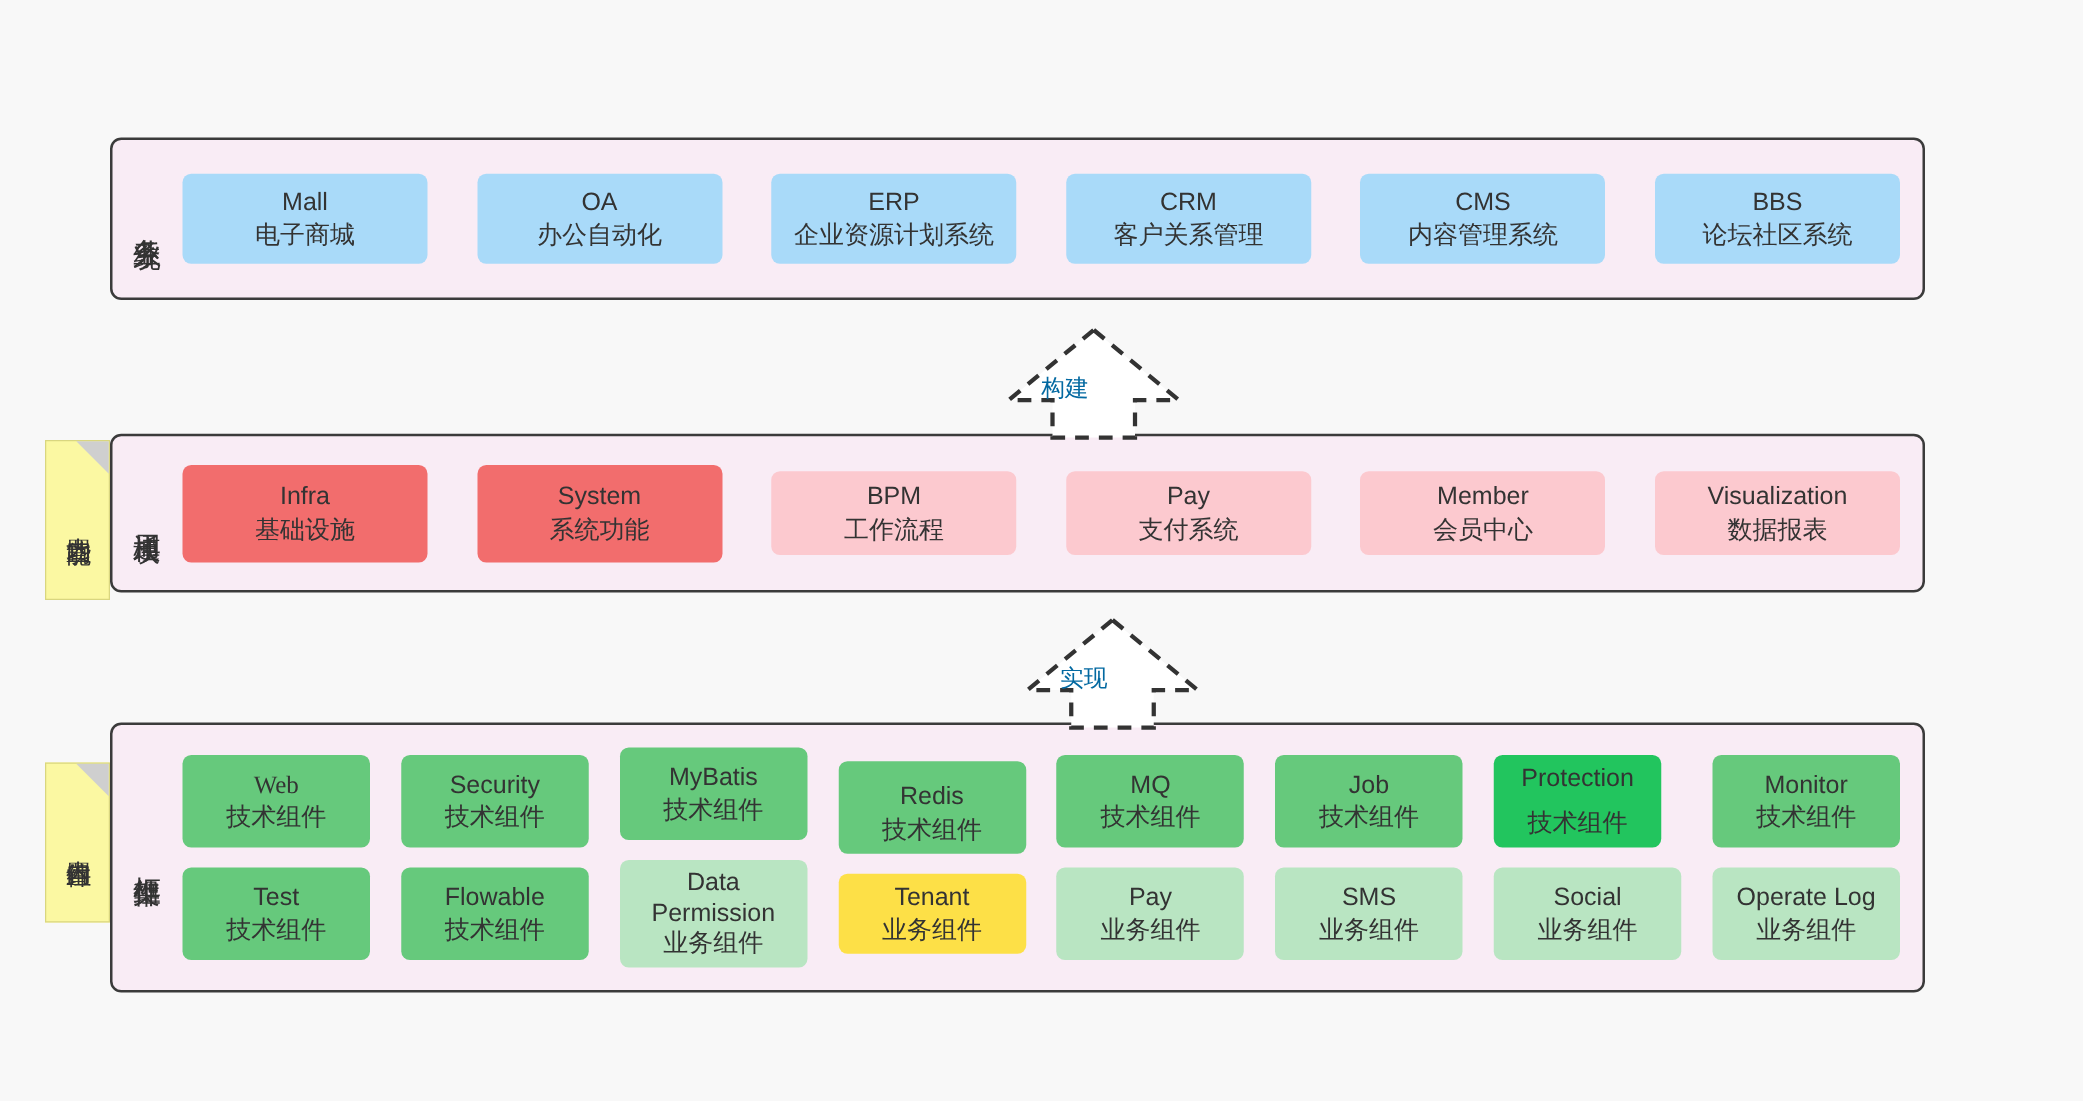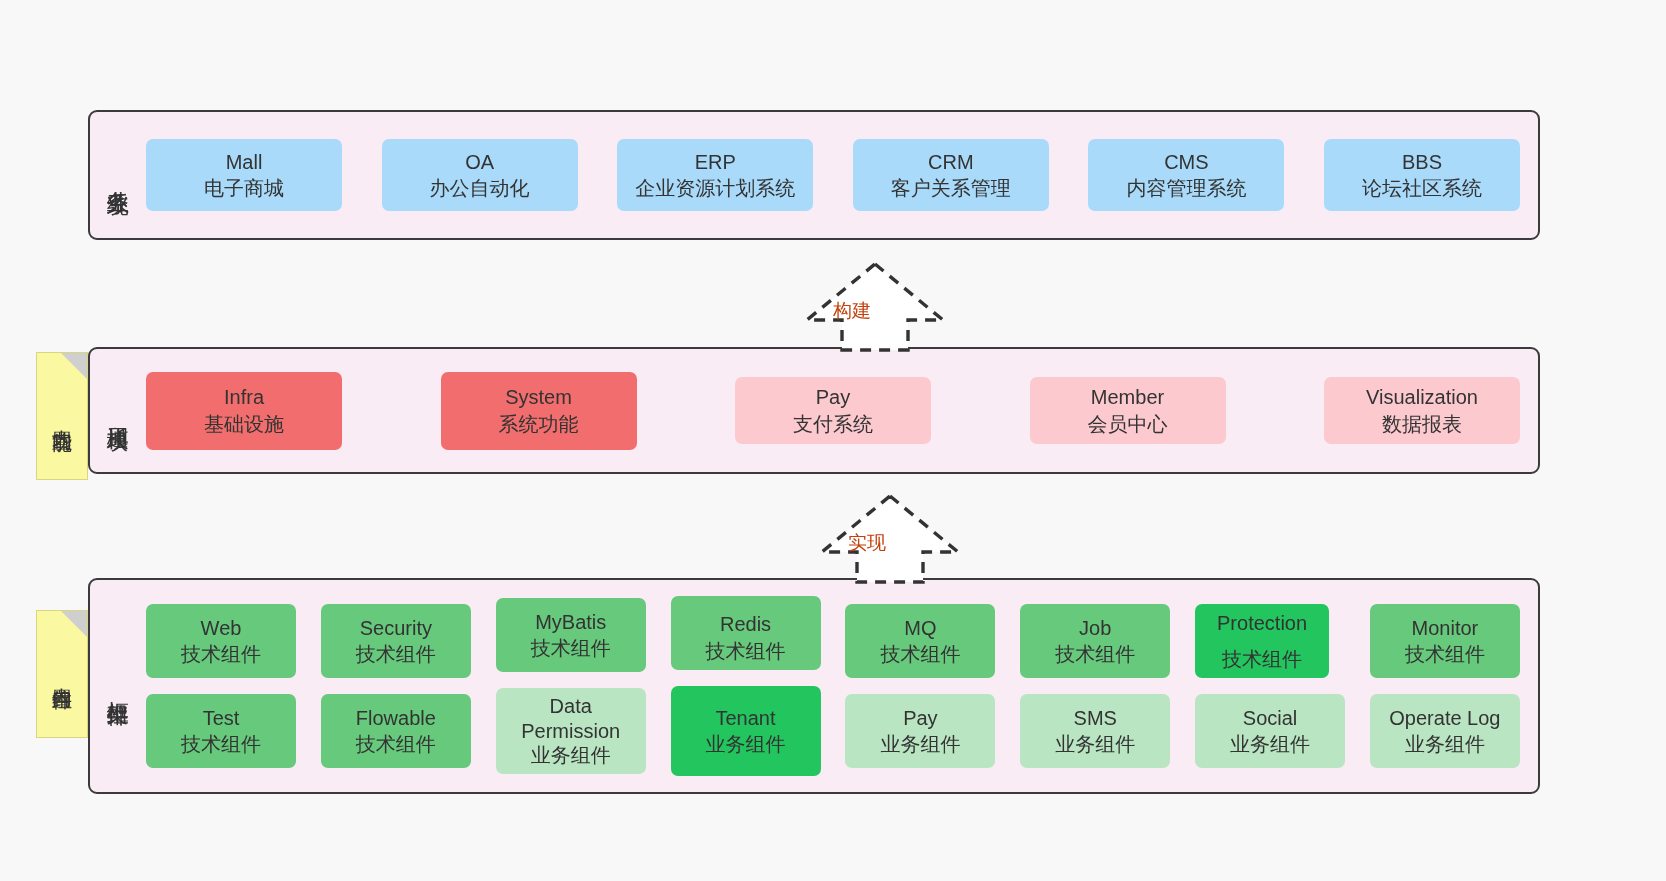--- a/index.html
+++ b/index.html
@@ -100,21 +100,21 @@
   }
 
   
   .arrow-wrap {
     position: absolute;
     z-index: 2;
   }
   .arrow-label {
     position: absolute;
     font-size: 19px;
-    color: #c2410c;
+    color: #0369a1;
     background: #f8f8f8;
     padding: 0 3px;
     white-space: nowrap;
   }
 
   
   .grid-col {
     display: flex;
     flex-direction: column;
     justify-content: center;
@@ -182,20 +182,24 @@
       <div class="node" style="background:#f26d6d; width:196px; height:78px;">
         <span class="l-en">Infra</span>
         <span class="l-cn">基础设施</span>
       </div>
 
       <div class="node" style="background:#f26d6d; width:196px; height:78px;">
         <span class="l-en">System</span>
         <span class="l-cn">系统功能</span>
       </div>
 
+      <div class="node" style="background:#fcc9cf; width:196px; height:67px;">
+        <span class="l-en">BPM</span>
+        <span class="l-cn">工作流程</span>
+      </div>
 
       <div class="node" style="background:#fcc9cf; width:196px; height:67px;">
         <span class="l-en">Pay</span>
         <span class="l-cn">支付系统</span>
       </div>
 
       <div class="node" style="background:#fcc9cf; width:196px; height:67px;">
         <span class="l-en">Member</span>
         <span class="l-cn">会员中心</span>
       </div>
@@ -217,21 +221,21 @@
 
   <div class="side-tag" style="left:36px; top:610px; width:52px; height:128px;">
     <span>内置组件</span>
   </div>
 
   <div class="layer" id="layer-framework" style="left:88px; top:578px; width:1452px; height:216px;">
     <div class="layer-title">框架组件</div>
     <div class="layer-body">
 
       <div class="grid-col">
-        <div class="node" style="background:#66c97c; width:150px; height:74px;">
+        <div class="node" style="background:#66c97c; width:150px; height:74px;font-family:Liberation Serif, serif;">
           <span class="l-en">Web</span>
           <span class="l-cn">技术组件</span>
         </div>
         <div class="node" style="background:#66c97c; width:150px; height:74px;">
           <span class="l-en">Test</span>
           <span class="l-cn">技术组件</span>
         </div>
       </div>
 
       <div class="grid-col">
@@ -254,21 +258,21 @@
           <span class="l-en" style="white-space:normal; display:block; width:112px;">Data Permission</span>
           <span class="l-cn">业务组件</span>
         </div>
       </div>
 
       <div class="grid-col">
         <div class="node" style="background:#66c97c; width:150px; height:74px;justify-content:flex-end;">
           <span class="l-en">Redis</span>
           <span class="l-cn">技术组件</span>
         </div>
-        <div class="node" style="background:#22c55e; width:150px; height:90px;">
+        <div class="node" style="background:#fde047; width:150px; height:64px;">
           <span class="l-en">Tenant</span>
           <span class="l-cn">业务组件</span>
         </div>
       </div>
 
       <div class="grid-col">
         <div class="node" style="background:#66c97c; width:150px; height:74px;">
           <span class="l-en">MQ</span>
           <span class="l-cn">技术组件</span>
         </div>

